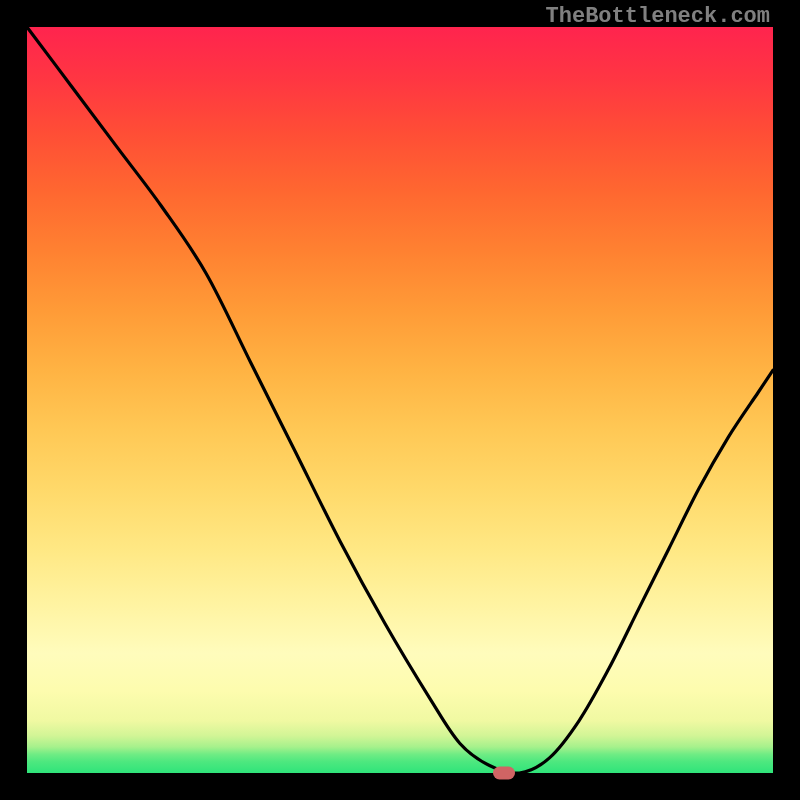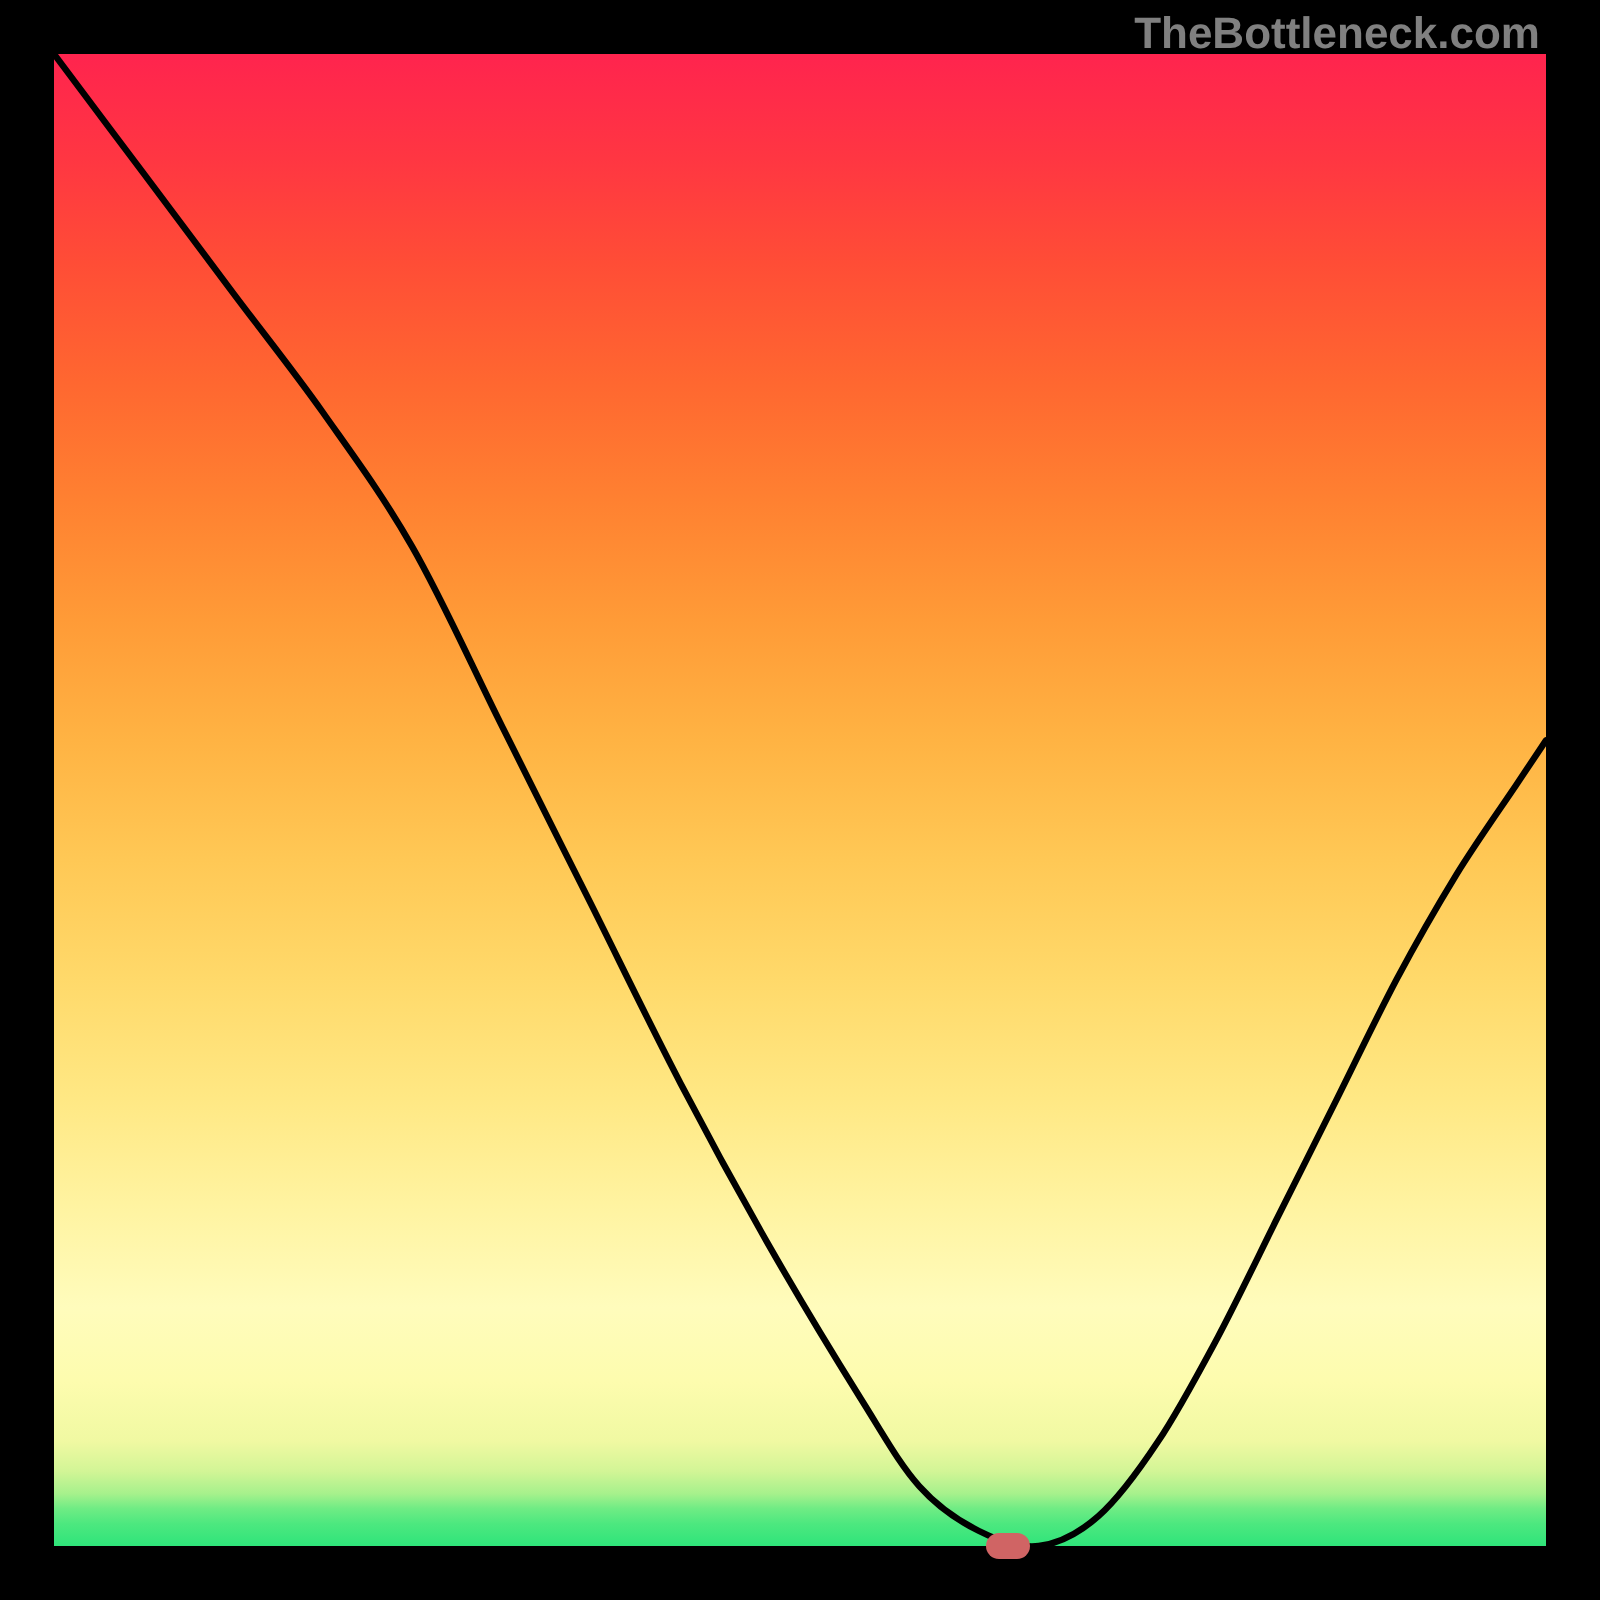--- a/index.html
+++ b/index.html
@@ -42,21 +42,21 @@
       #ff6730 78%,
       #ff4d36 86%,
       #ff3642 93%,
       #ff244e 100%
     );
   }
   .attribution {
     position: absolute;
     top: 4px;
     right: 30px;
-    font-family: Liberation Sans, sans-serif;
+    font-family: Liberation Mono, monospace;
     font-size: 22px;
     font-weight: bold;
     color: #808080;
     letter-spacing: 0px;
   }
   svg.curve {
     position: absolute;
     left: 0;
     top: 0;
     width: 746px;

